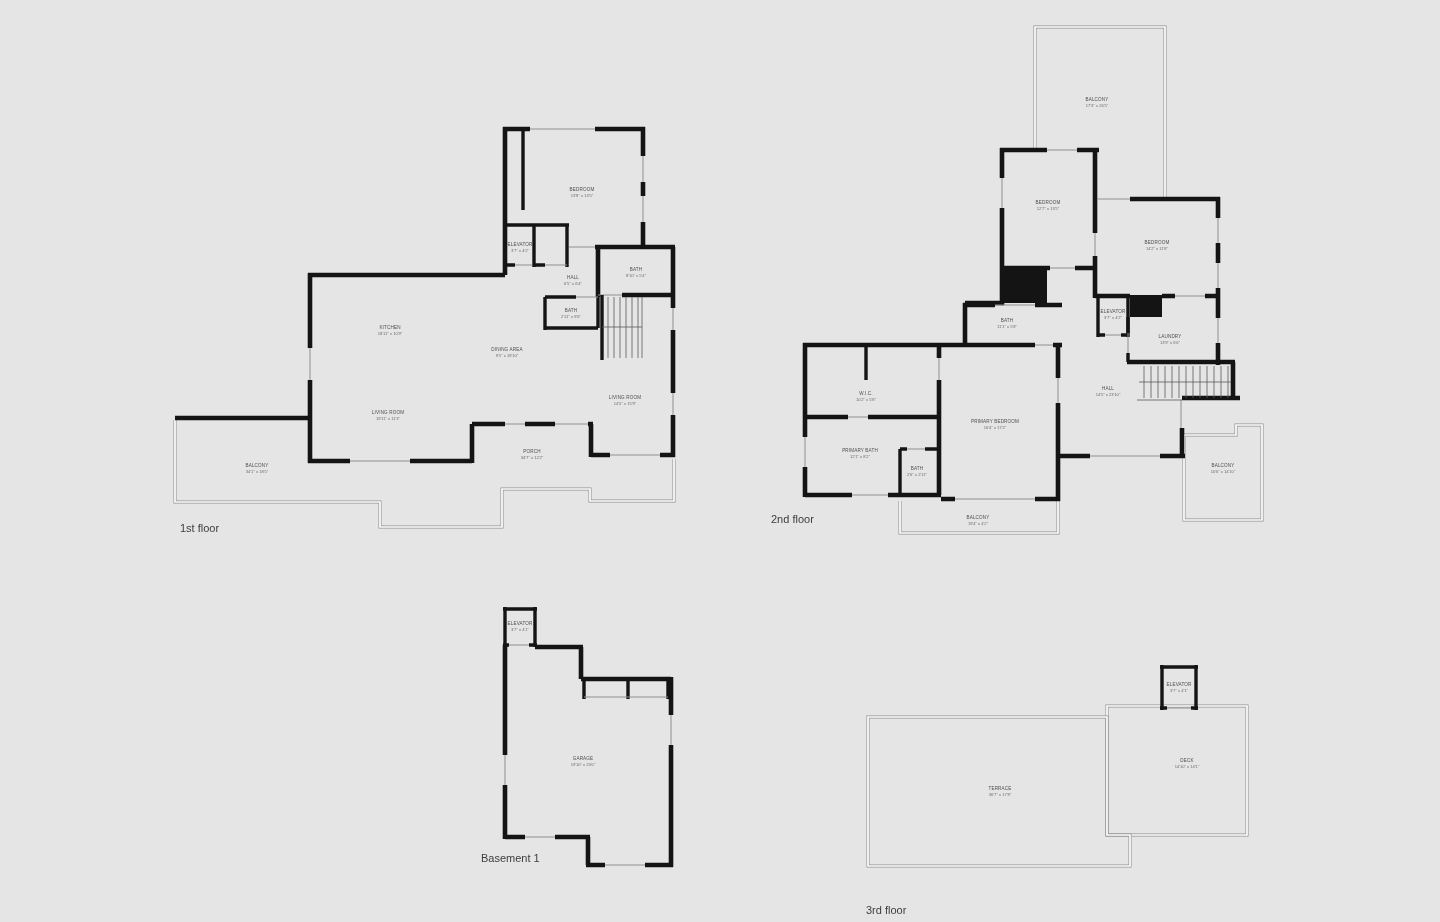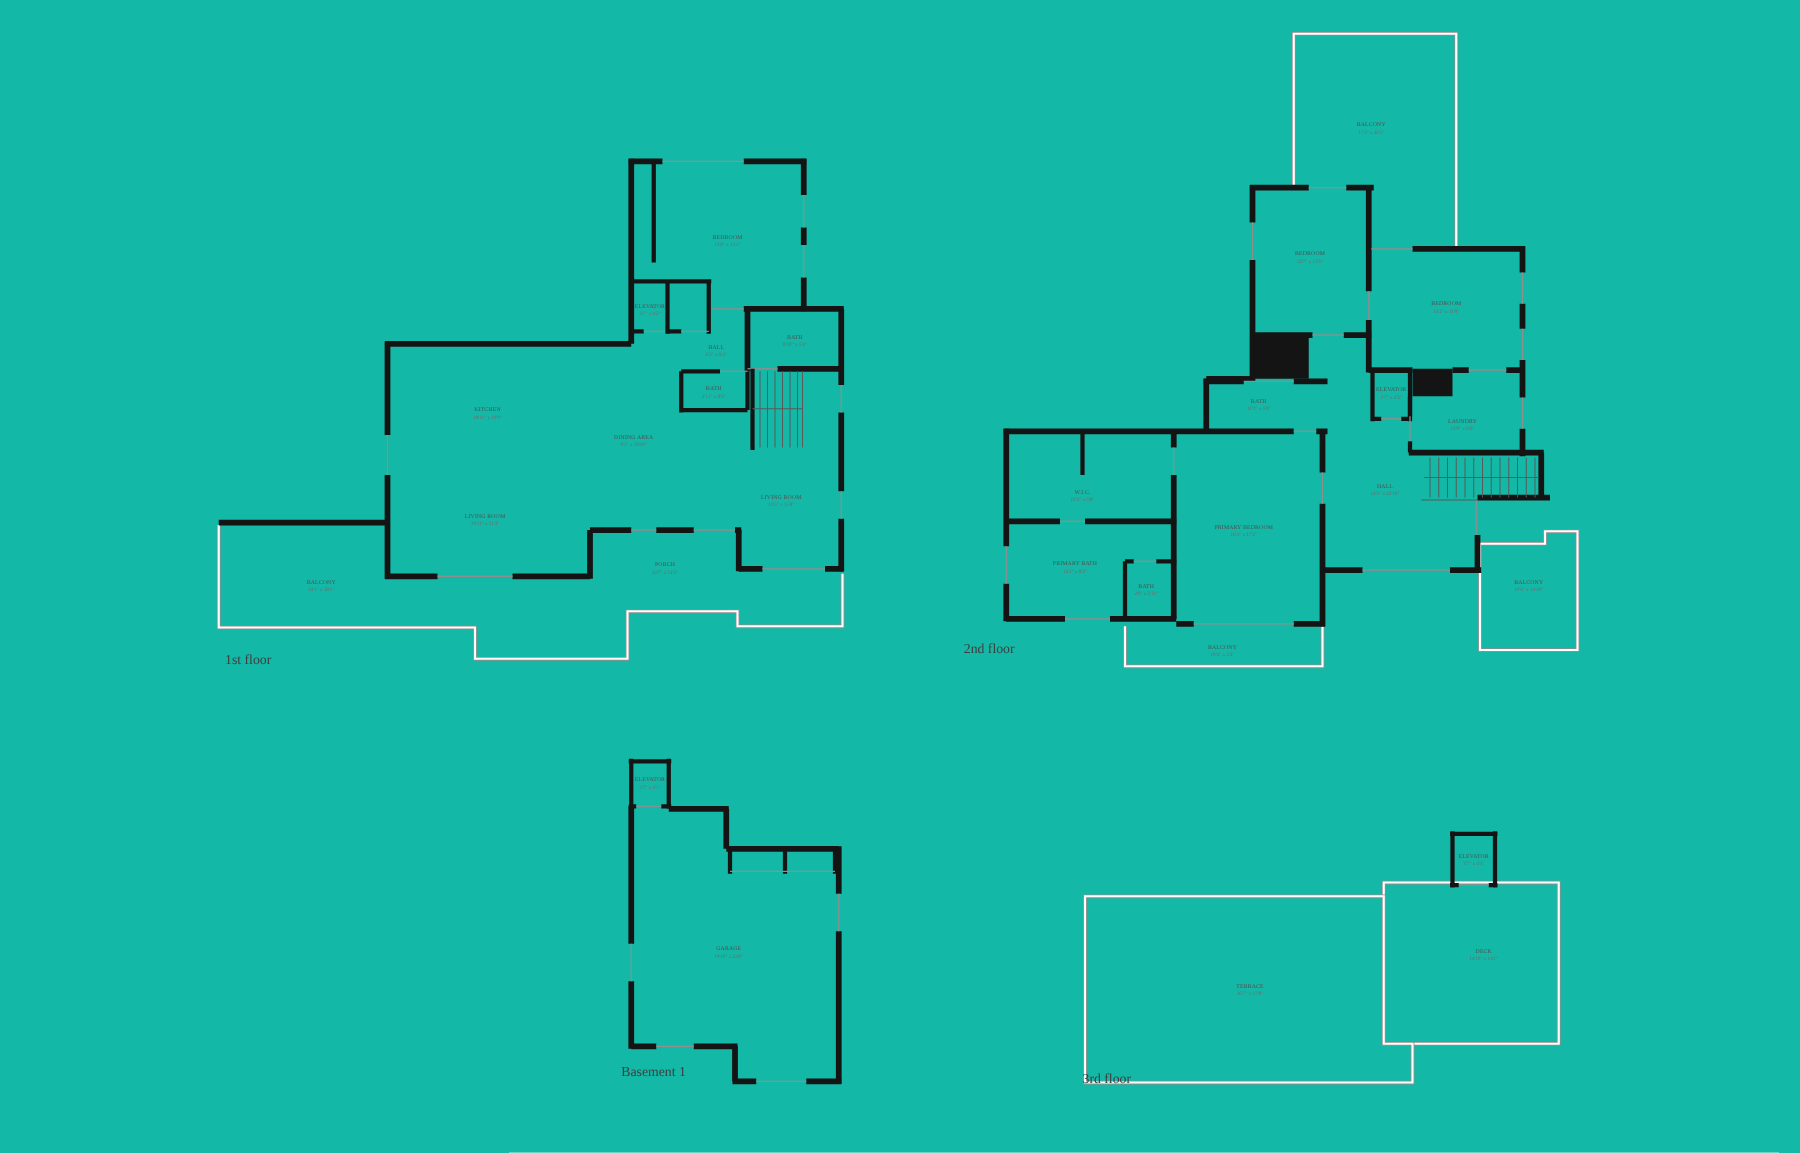--- a/index.html
+++ b/index.html
@@ -1,18 +1,18 @@
 <!DOCTYPE html>
 <html><head>
 <meta charset="utf-8">
 <style>
   html,body{margin:0;padding:0;background:#ffffff;}
   body{width:1440px;height:922px;position:relative;overflow:hidden;
        font-family:"Liberation Sans", sans-serif;}
-  .canvas{position:absolute;left:0;top:0;width:1440px;height:922px;background:#14b8a6;font-family:Liberation Serif, serif;}
+  .canvas{position:absolute;left:0;top:0;width:1440px;height:922px;background:#e5e5e5;}
   svg.plan{position:absolute;overflow:visible;}
   
   .wall   {stroke:#141414;stroke-width:4.6;fill:none;stroke-linecap:butt;}
   .wall3  {stroke:#141414;stroke-width:3.4;fill:none;stroke-linecap:butt;}
   .win    {stroke:#8f8f8f;stroke-width:1;fill:none;}
   .tread  {stroke:#5a5a5a;stroke-width:0.8;fill:none;}
   .deck   {stroke:#8f8f8f;stroke-width:3;fill:none;}
   .deckw  {stroke:#ffffff;stroke-width:1.7;fill:none;}
   .solid  {fill:#141414;stroke:none;}
   text.rname{font-size:4.6px;fill:#4f4f4f;text-anchor:middle;letter-spacing:.15px;}
@@ -230,21 +230,21 @@
       <path class="wall" d="M93,237 V265 M91,265 H110 M150,265 H178"></path>
       <path class="win" d="M110,265 H150"></path>
     </g>
     <g>
       <text class="rname" x="25" y="25">ELEVATOR</text>
       <text class="rdims" x="25" y="31">3'7" x 4'1"</text>
       <text class="rname" x="88" y="160">GARAGE</text>
       <text class="rdims" x="88" y="166">19'10" x 23'0"</text>
     </g>
   </svg>
-  <div class="floor-title" style="left:497px;top:852px">Basement 1</div>
+  <div class="floor-title" style="left:481px;top:852px">Basement 1</div>
 
   <svg class="plan" style="left:862px;top:660px" width="400" height="245" viewBox="0 0 400 245">
     <g>
       <path class="deck" d="M245,46 H385 V175 H245 Z"></path>
       <path class="deckw" d="M245,46 H385 V175 H245 Z"></path>
       <path class="deck" d="M6,57 H245 V175 H268 V206 H6 Z"></path>
       <path class="deckw" d="M6,57 H245 V175 H268 V206 H6 Z"></path>
     </g>
     <g>
       <path class="wall3" d="M300,5 V50 M298,7 H336 M334,5 V50 M298,48 H305 M329,48 H336"></path>
@@ -252,15 +252,15 @@
     </g>
     <g>
       <text class="rname" x="317" y="26">ELEVATOR</text>
       <text class="rdims" x="317" y="32">3'7" x 4'1"</text>
       <text class="rname" x="325" y="102">DECK</text>
       <text class="rdims" x="325" y="108">14'10" x 14'1"</text>
       <text class="rname" x="138" y="130">TERRACE</text>
       <text class="rdims" x="138" y="136">36'7" x 17'8"</text>
     </g>
   </svg>
-  <div class="floor-title" style="left:866px;top:857px">3rd floor</div>
+  <div class="floor-title" style="left:866px;top:904px">3rd floor</div>
 
 </div>
 
 </body></html>

